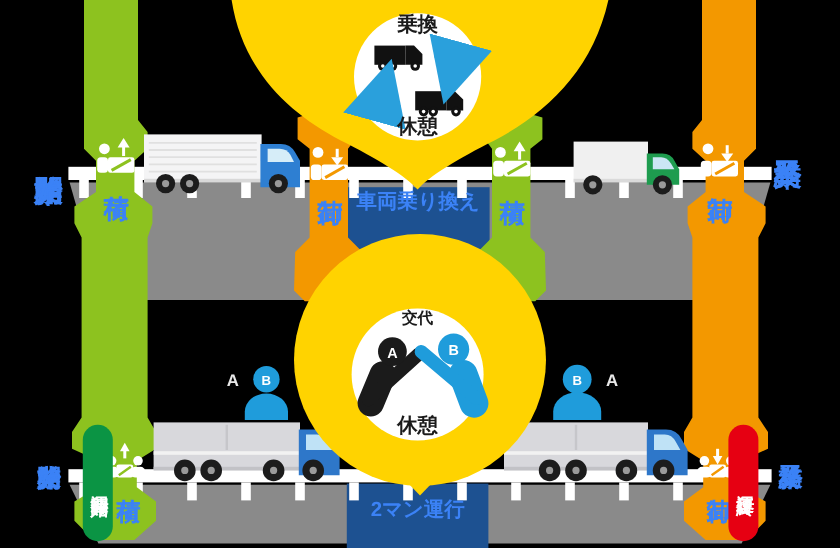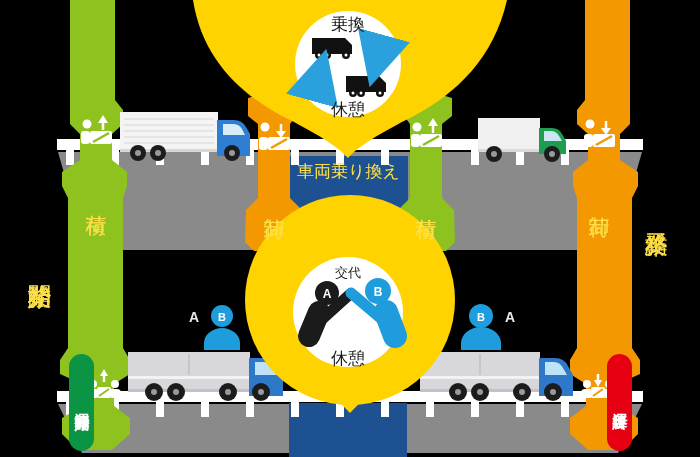--- a/index.html
+++ b/index.html
@@ -1,22 +1,22 @@
 <!DOCTYPE html>
 <html><head>
 <meta charset="utf-8">
 <style>
   html,body{margin:0;padding:0;background:#000;}
   .stage{position:relative;width:700px;height:457px;background:#000;overflow:hidden;
          font-family:"Liberation Sans","DejaVu Sans",sans-serif;}
   .stage svg.layer{position:absolute;left:0;top:0;}
-  .txt{position:absolute;display:flex;align-items:flex-end;justify-content:center;
-       font-weight:normal;line-height:1.05;}
+  .txt{position:absolute;display:flex;align-items:flex-start;justify-content:center;
+       font-weight:bold;line-height:1.05;}
   .vtext{writing-mode:vertical-rl;text-orientation:upright;}
-  .white{color:#fde047;}
+  .white{color:#3b82f6;}
   .dark{color:#1b1b1b;}
   .pill{position:absolute;display:flex;align-items:center;justify-content:center;
         border-radius:13px;}
   .pill span{writing-mode:vertical-rl;text-orientation:upright;color:#fff;
         font-weight:bold;font-size:15px;letter-spacing:1px;}
 </style>
 </head>
 <body>
 
 <div class="stage">
@@ -315,20 +315,23 @@
     </div>
 
 <div class="txt dark" style="left:298px;top:258px;width:100px;height:22px;font-size:13px;">
   <span>交代</span>
     </div>
 
 <div class="txt dark" style="left:298px;top:346px;width:100px;height:22px;font-size:17px;">
   <span>休憩</span>
     </div>
 
+<div class="txt white" style="left:289px;top:416px;width:118px;height:22px;font-size:17px;">
+  <span>2マン運行</span>
+    </div>
 
 <div class="txt white" style="left:586px;top:400px;width:24px;height:50px;font-size:20px;">
   <span class="vtext">荷卸</span>
     </div>
 
 <div class="pill" style="left:607px;top:354px;width:25px;height:97px;background:#E60012;">
   <span>運行終了</span>
     </div>
 
 <div class="txt white" style="left:644px;top:372px;width:28px;height:84px;font-size:20px;">

